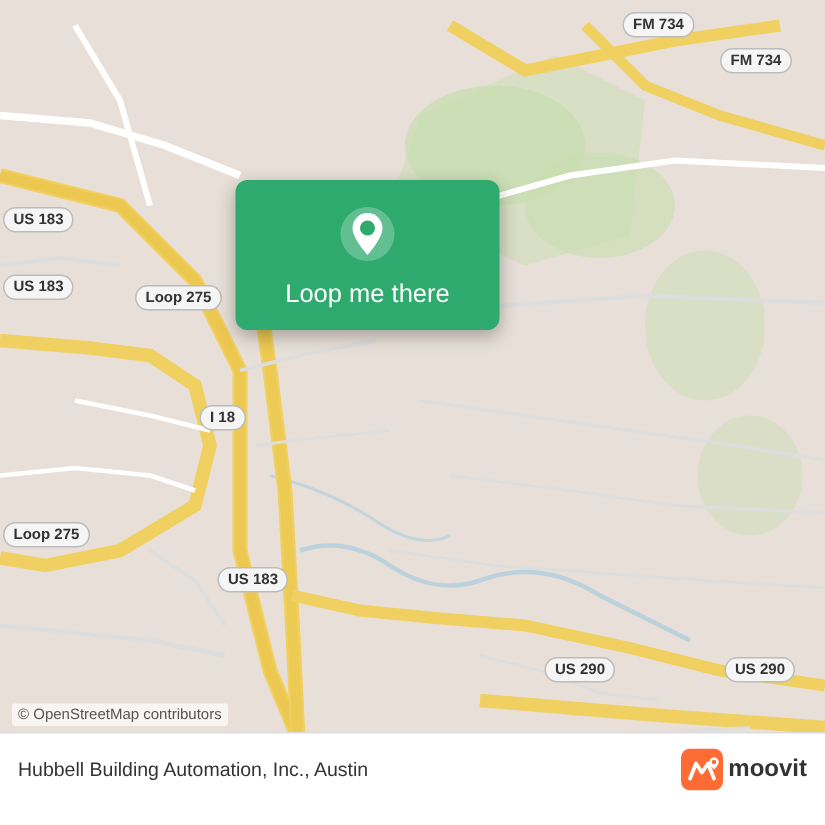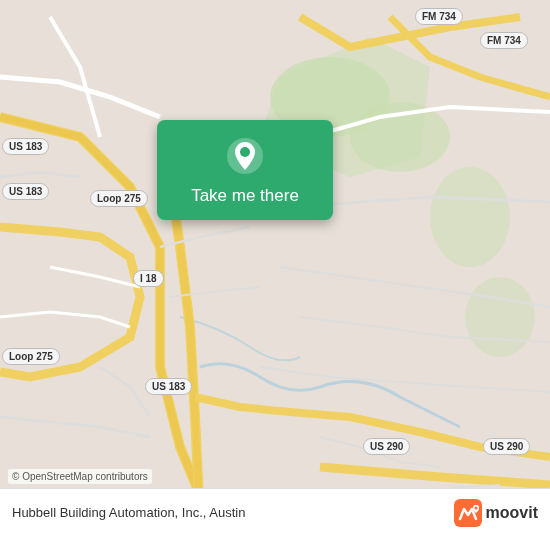--- a/index.html
+++ b/index.html
@@ -185,21 +185,21 @@
   <div class="road-label" style="top:438px; left:363px;">US 290</div>
   <div class="road-label" style="top:438px; left:483px;">US 290</div>
 
   <div id="popup-card">
 
     <svg id="popup-pin-icon" viewBox="0 0 40 40" xmlns="http://www.w3.org/2000/svg">
       <circle cx="20" cy="20" r="18" fill="rgba(255,255,255,0.25)"></circle>
       <path d="M20 6 C14,6 10,11 10,16 C10,23 20,34 20,34 C20,34 30,23 30,16 C30,11 26,6 20,6 Z" fill="white"></path>
       <circle cx="20" cy="16" r="5" fill="#2eaa6e"></circle>
     </svg>
-    <span id="popup-label">Take me there</span>
+    <span id="popup-label">Loop me there</span>
   </div>
 
   <div id="osm-attribution">© OpenStreetMap contributors</div>
 
   <div id="bottom-bar">
     <span id="location-title">Hubbell Building Automation, Inc., Austin</span>
     <div id="moovit-logo">
 
       <svg id="moovit-icon" viewBox="0 0 28 28" xmlns="http://www.w3.org/2000/svg">
         <rect width="28" height="28" rx="6" fill="#ff6b35"></rect>

